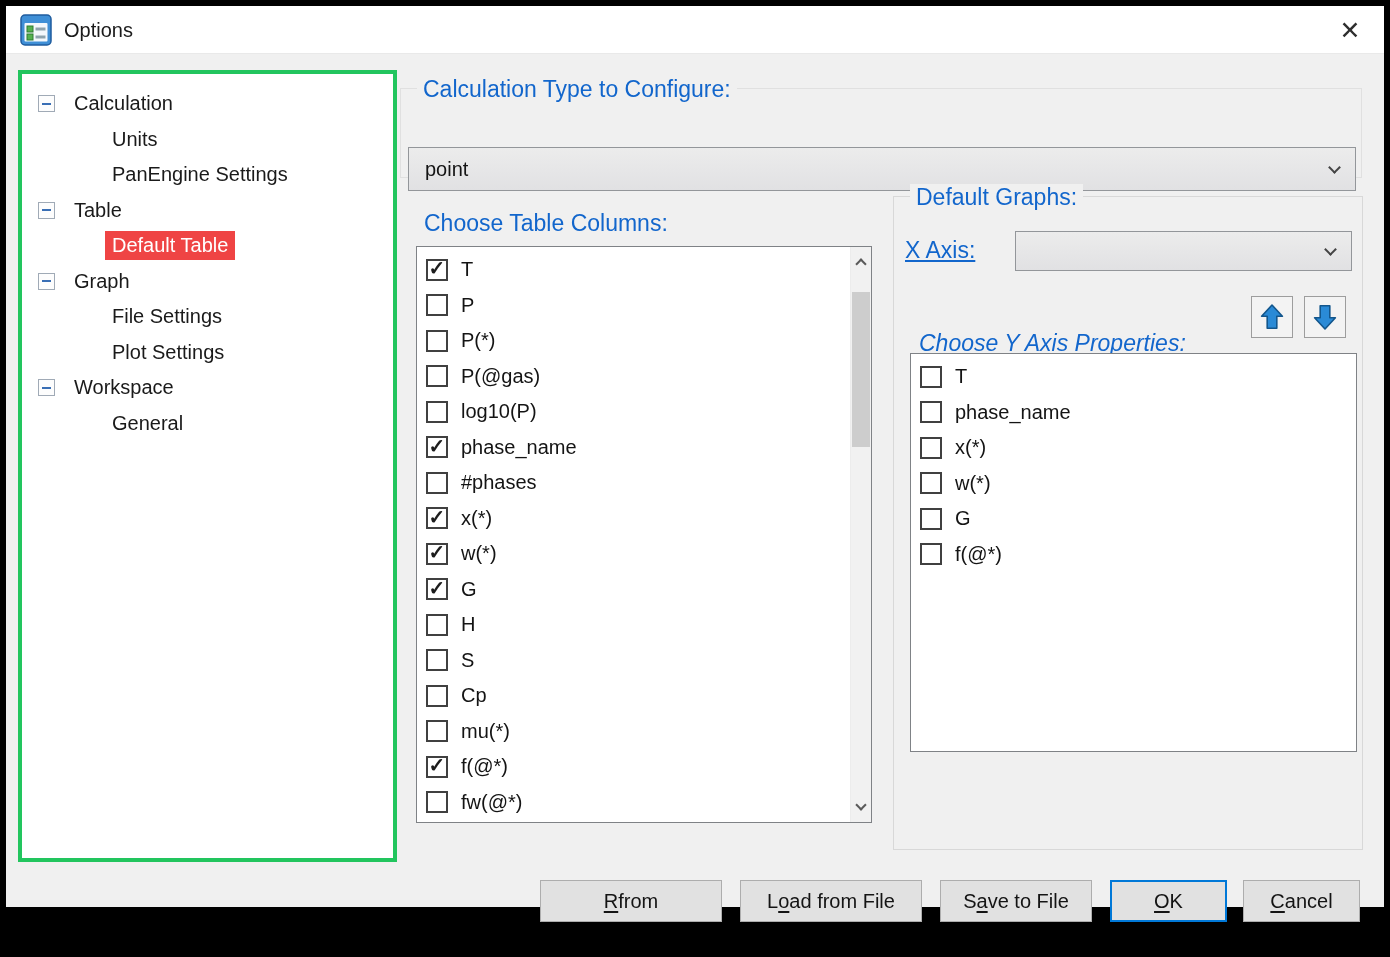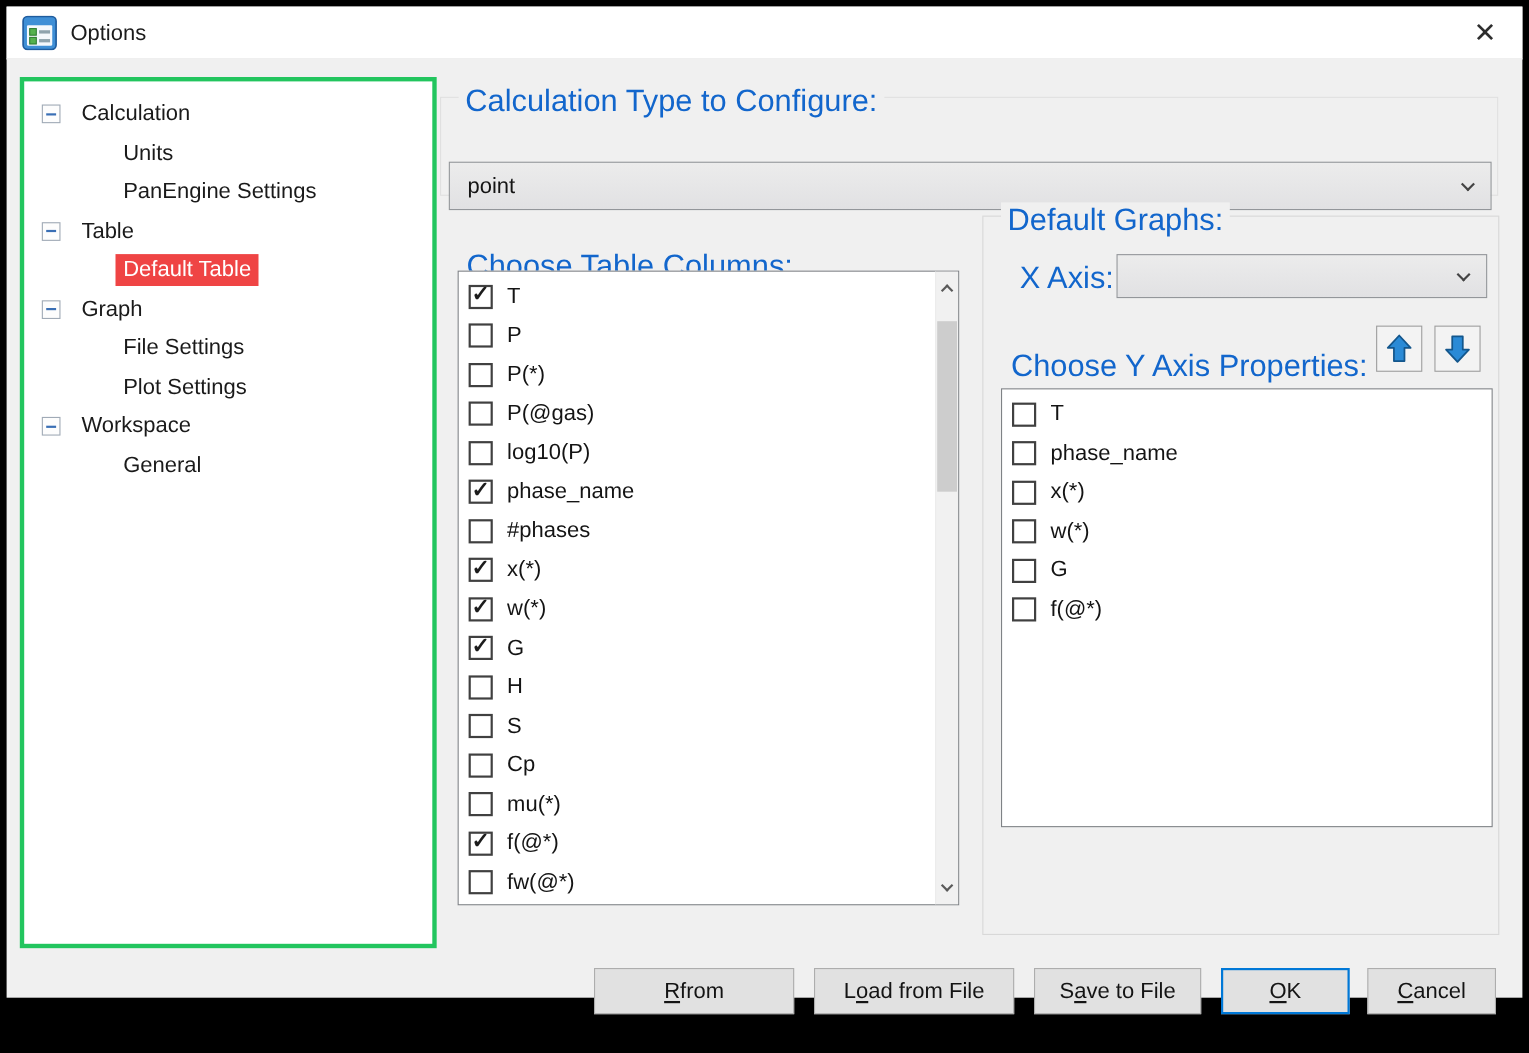--- a/index.html
+++ b/index.html
@@ -39,21 +39,21 @@
     width: 17px; height: 17px; flex: none;
     border: 1px solid #a0aab6; background: #fdfdfd;
     margin-right: 12px;
     display: flex; align-items: center; justify-content: center;
   }
   .expandbox::after { content: ""; width: 9px; height: 2px; background: #3a6fb5; }
   .tree-row.child .expandbox { visibility: hidden; margin-left: 38px; }
   .tree-row .tree-label { padding: 3px 7px; white-space: nowrap; }
   .tree-row.sel .tree-label { background: #ef4444; color: #fff; }
   
-  .blue { color: #1266cc; font-size: 28px; }
+  .blue { color: #1266cc; font-size: 23px; }
   .groupbox { position: absolute; border: 1px solid #e0e0e0; }
   .groupbox.g2 { border-color: #d8d8d8; }
   .group-label {
     position: absolute; top: -13px; left: 16px;
     background: #f0f0f0; padding: 0 6px; white-space: nowrap;
   }
   
   .combo {
     position: absolute;
     background: linear-gradient(#ececec, #e1e1e3);
@@ -182,21 +182,21 @@
     </div>
 
   <div class="groupbox" style="left:394px; top:82px; width:962px; height:90px;">
     <div class="group-label blue">Calculation Type to Configure:</div>
   </div>
   <div class="combo" style="left:402px; top:111px; width:948px; height:44px;margin-top:30px;">
     <span>point</span>
     <span class="chev down"></span>
   </div>
 
-  <div class="blue" style="position:absolute; left:418px; top:220px;">Choose Table Columns:</div>
+  <div class="blue" style="position:absolute; left:418px; top:204px;">Choose Table Columns:</div>
   <div class="listbox" style="left:410px; top:240px; width:456px; height:577px;">
     <div class="rows">
 
         <div class="cb-row">
           <span class="checkbox">
             <span class="checkmark visible">✓</span>
           </span>
           <span>T</span>
         </div>
 
@@ -312,27 +312,27 @@
       <div class="scroll-thumb"></div>
       <div class="scroll-btn down">
         <span class="chev down"></span>
       </div>
     </div>
   </div>
 
   <div class="groupbox g2" style="left:887px; top:190px; width:470px; height:654px;padding-left:38px;">
     <div class="group-label blue">Default Graphs:</div>
 
-    <div class="blue" style="position:absolute; left:33px; top:40px;">X Axis:</div>
+    <div class="blue" style="position:absolute; left:11px; top:40px;text-decoration:underline;">X Axis:</div>
     <div class="combo" style="left:121px; top:34px; width:337px; height:40px;">
       <span></span>
       <span class="chev down"></span>
     </div>
 
-    <div class="blue" style="position:absolute; left:25px; top:120px;">Choose Y Axis Properties:</div>
+    <div class="blue" style="position:absolute; left:25px; top:133px;font-style:italic;">Choose Y Axis Properties:</div>
 
     <div class="arrow-btn" style="left:357px; top:99px;">
       <svg width="32" height="32" viewBox="0 0 40 40">
         <path d="M20 5 L33 19 H26 V34 H14 V19 H7 Z" fill="#2a8ad6" stroke="#13568c" stroke-width="2" stroke-linejoin="round"></path>
       </svg>
     </div>
     <div class="arrow-btn" style="left:410px; top:99px;">
       <svg width="32" height="32" viewBox="0 0 40 40">
         <path d="M20 35 L33 21 H26 V6 H14 V21 H7 Z" fill="#2a8ad6" stroke="#13568c" stroke-width="2" stroke-linejoin="round"></path>
       </svg>

